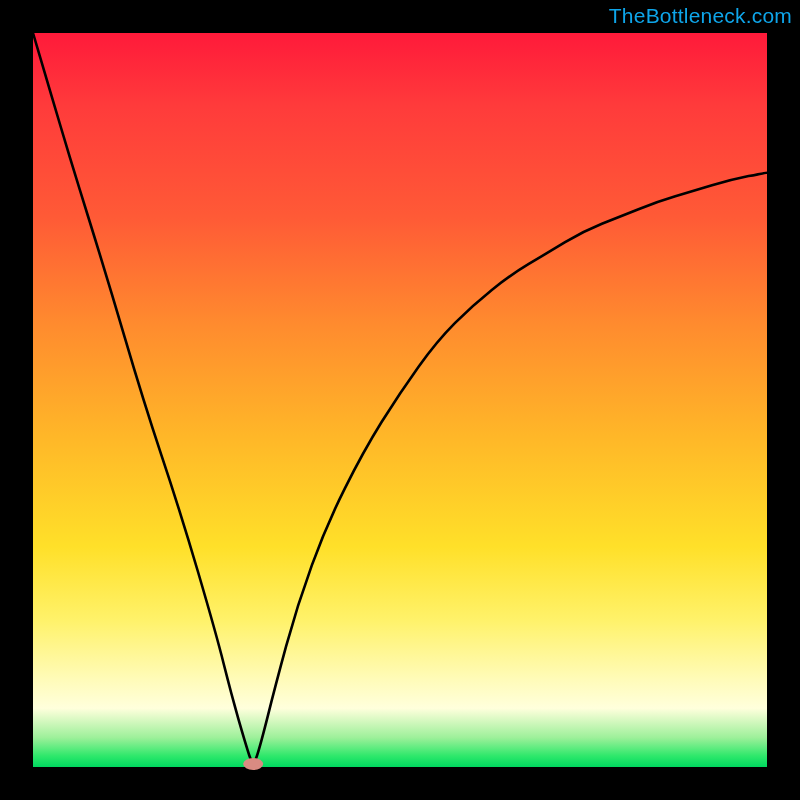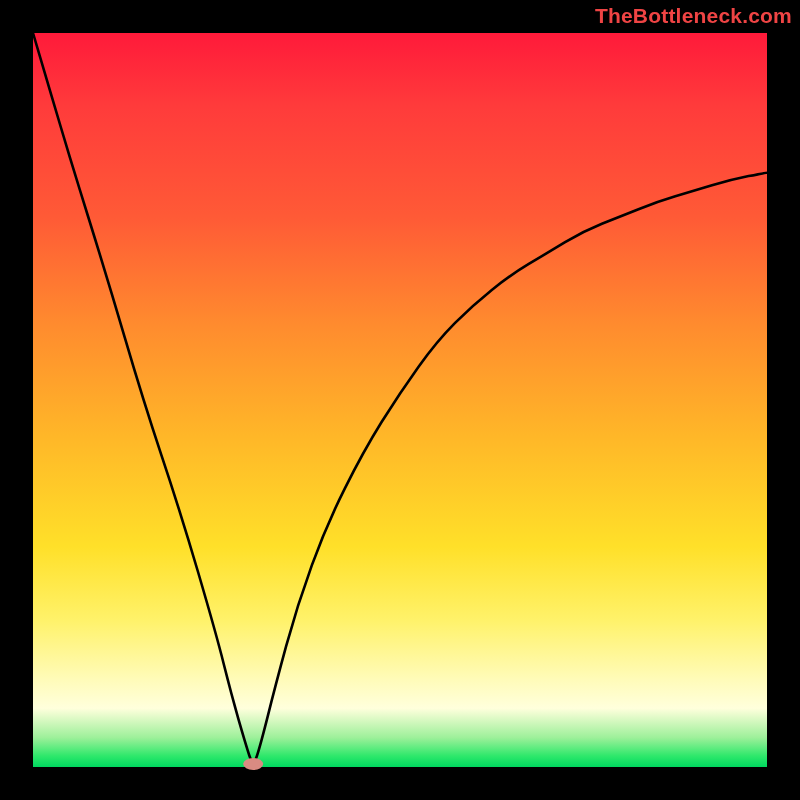--- a/index.html
+++ b/index.html
@@ -47,23 +47,23 @@
     left: 0;
     top: 0;
     width: 734px;
     height: 734px;
     overflow: visible;
   }
   .watermark {
     position: absolute;
     top: 4px;
     right: 8px;
-    color: #ef4444;
+    color: #0ea5e9;
     font-size: 21px;
-    font-weight: 700;
+    font-weight: 400;
     letter-spacing: 0.2px;
     user-select: none;
   }
 </style>
 </head>
 <body>
 
 <div class="frame">
   <div class="plot-area">
     <svg viewBox="0 0 734 734">

